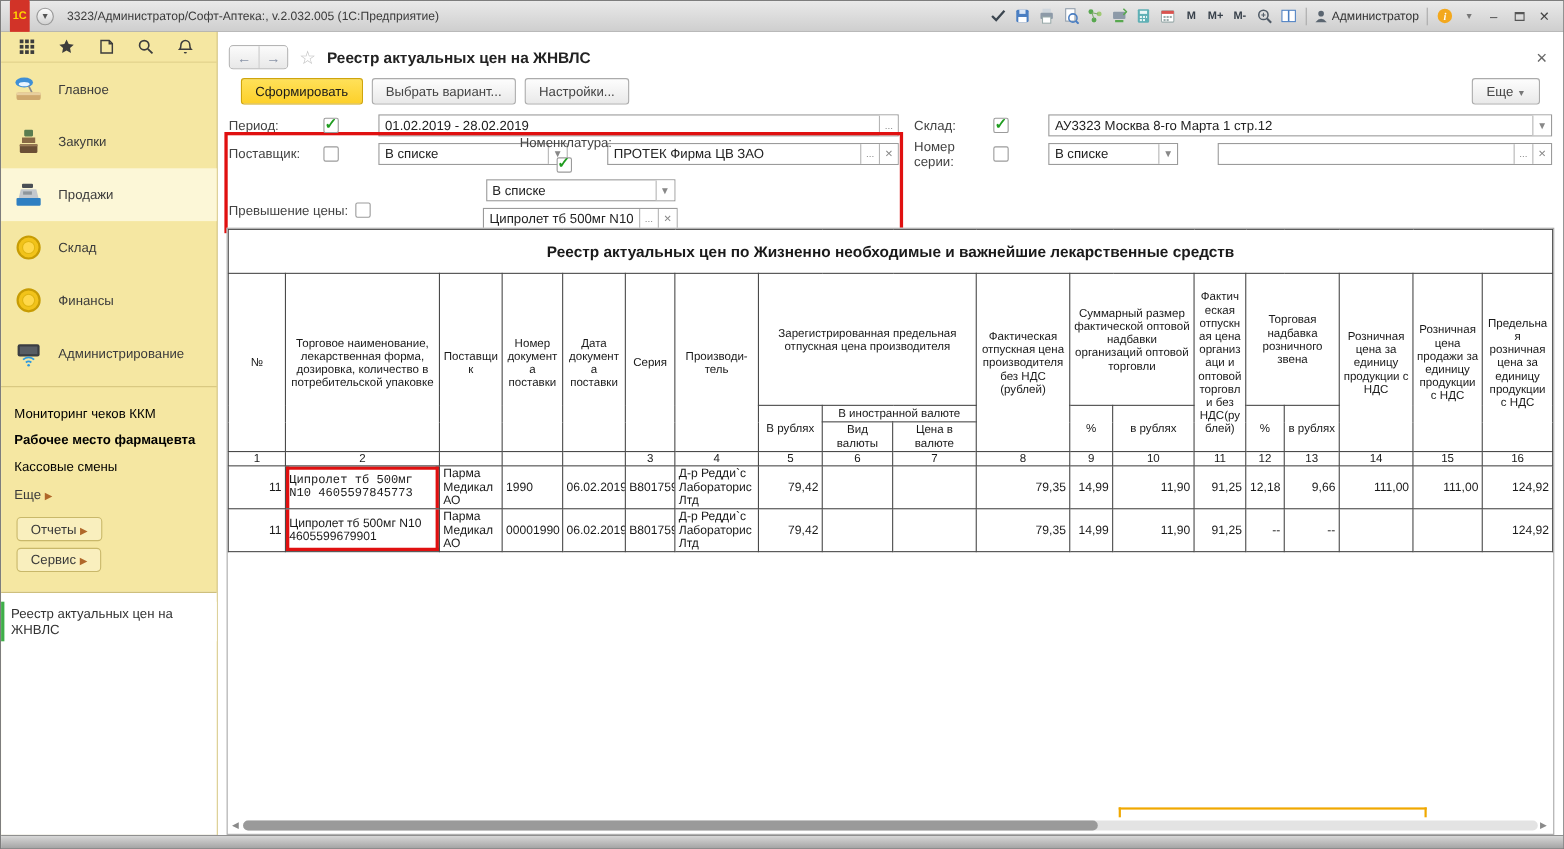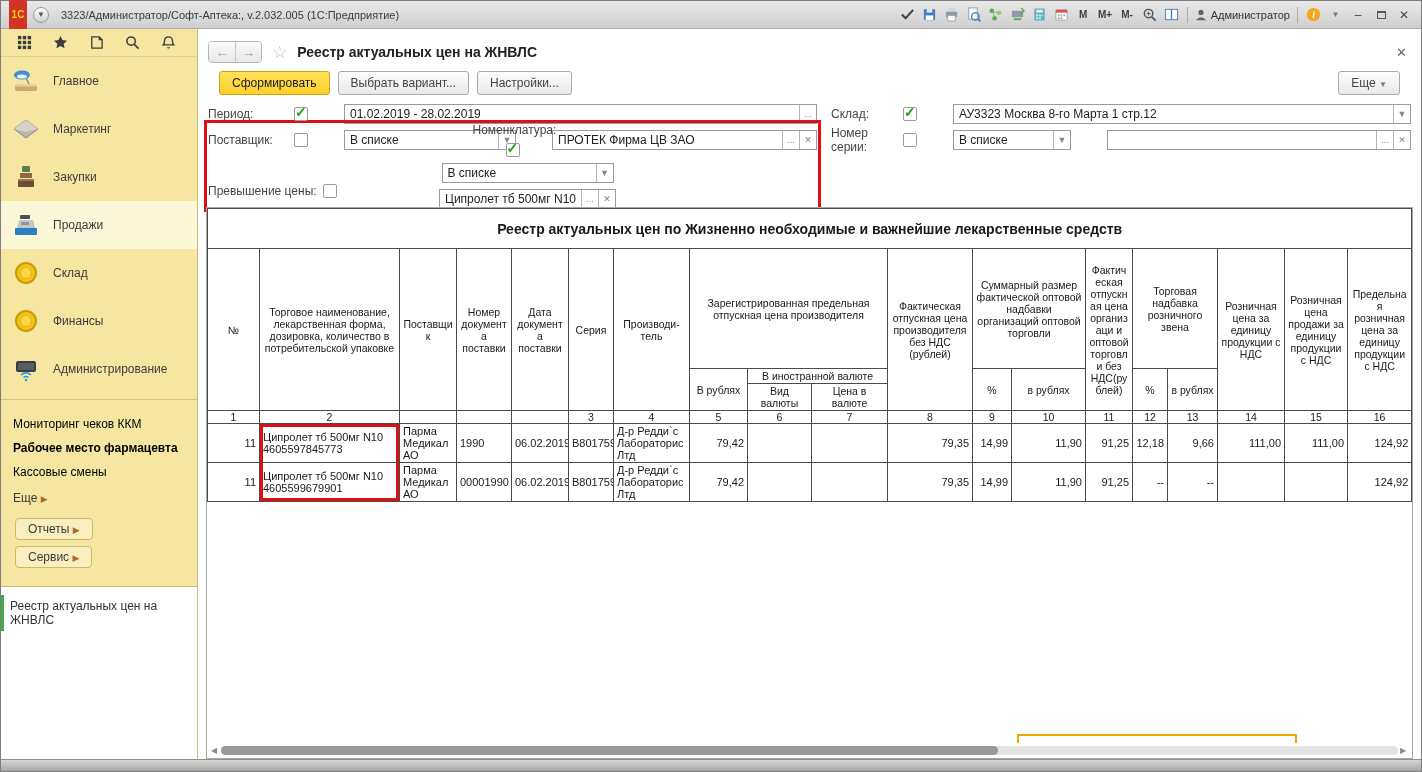--- a/index.html
+++ b/index.html
@@ -89,21 +89,21 @@
   
   .report-region { position:relative; margin:0 8px; border:1px solid #a8a8a8; background:#fff; flex:1 1 auto; overflow:hidden; }
   table.report { border-collapse:collapse; table-layout:fixed; width:1204px; }
   table.report td { border:1px solid #4a4a4a; font-size:10.5px; color:#1a1a1a; padding:1px 3px; overflow:hidden; }
   tr.rtitle-row td { height:40px; text-align:center; font-size:14px; font-weight:bold; border:1px solid #4a4a4a; }
   tr.hr1 td { height:120px; text-align:center; vertical-align:middle; overflow-wrap:anywhere; }
   tr.hr2 td, tr.hr3 td { height:15px; text-align:center; vertical-align:middle; }
   tr.numrow td { height:13px; text-align:center; padding:0 2px; }
   tr.datarow td { height:38px; vertical-align:middle; font-size:11px; }
   td.al { text-align:left; } td.ar { text-align:right; } td.ac { text-align:center; }
-  td.red-t { box-shadow: inset 3px 3px 0 -0px #e01010, inset -3px 3px 0 0 #e01010; }
+  td.red-t { box-shadow: inset 3px 3px 0 -0px #e01010, inset -3px 3px 0 0 #e01010; font-family: Liberation Mono, monospace; }
   td.red-t { box-shadow: inset 3px 0 0 #e01010, inset -3px 0 0 #e01010, inset 0 3px 0 #e01010; }
   td.red-b { box-shadow: inset 3px 0 0 #e01010, inset -3px 0 0 #e01010, inset 0 -3px 0 #e01010; }
 
   .partial-box { position:absolute; bottom:15px; left:810px; width:280px; height:9px;
     border:2px solid #f0a800; border-bottom:none; background:#fff; }
   .hscroll { position:absolute; left:4px; right:4px; bottom:2px; height:12px; display:flex; align-items:center; gap:2px; }
   .hs-arrow { color:#8a8a8a; font-size:8px; width:8px; flex:0 0 auto; }
   .hs-track { flex:1 1 auto; height:9px; background:#e3e3e3; border-radius:5px; position:relative; }
   .hs-thumb { position:absolute; left:0; top:0; height:9px; width:66%; background:#9a9a9a; border-radius:5px; }
 </style>
@@ -272,27 +272,20 @@
       <div class="sections" id="sections">
           <div class="section-item">
             <span class="sec-icon"><svg viewBox="0 0 30 26">
                 <ellipse cx="11" cy="7" rx="8" ry="4.5" fill="#3f8fd6"></ellipse>
                 <ellipse cx="11" cy="8.5" rx="5" ry="2" fill="#eaf4ff"></ellipse>
                 <line x1="15" y1="10" x2="18" y2="16" stroke="#8a8a8a" stroke-width="1.5"></line>
                 <rect x="4" y="16" width="22" height="7" rx="2" fill="#cfa96e"></rect>
                 <rect x="4" y="16" width="22" height="2.5" fill="#e8cf9e"></rect>
               </svg></span>
             <span class="sec-label">Главное</span>
-          </div>
-          <div class="section-item">
-            <span class="sec-icon"><svg viewBox="0 0 30 26">
-                <polygon points="15,4 27,13 15,22 3,13" fill="#bcb5ac" stroke="#8f887d"></polygon>
-                <polygon points="15,4 27,13 15,16 3,13" fill="#d8d2c8"></polygon>
-              </svg></span>
-            <span class="sec-label">Маркетинг</span>
           </div>
           <div class="section-item">
             <span class="sec-icon"><svg viewBox="0 0 30 26">
                 <rect x="11" y="2" width="8" height="6" rx="1" fill="#5a7c4f"></rect>
                 <rect x="9" y="9" width="12" height="5" fill="#8a6a45"></rect>
                 <rect x="7" y="15" width="16" height="8" rx="1" fill="#6b4f35"></rect>
                 <rect x="7" y="15" width="16" height="2" fill="#9a7a55"></rect>
               </svg></span>
             <span class="sec-label">Закупки</span>
           </div>

